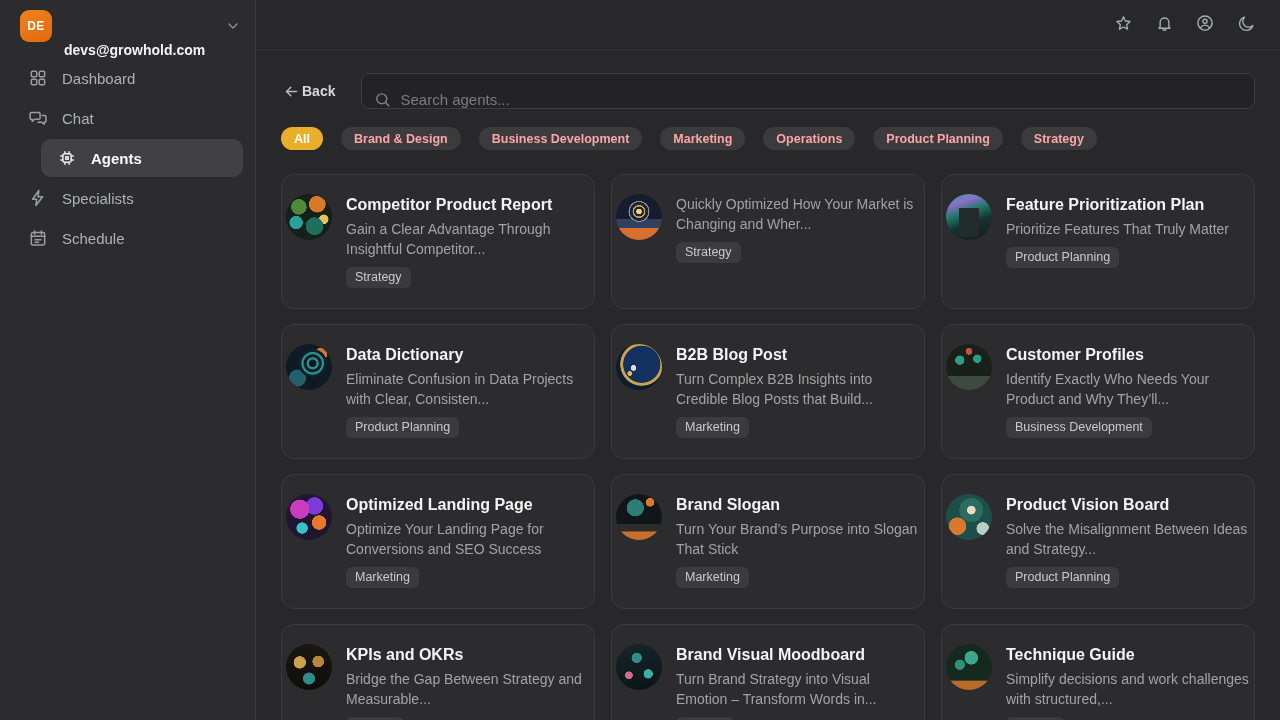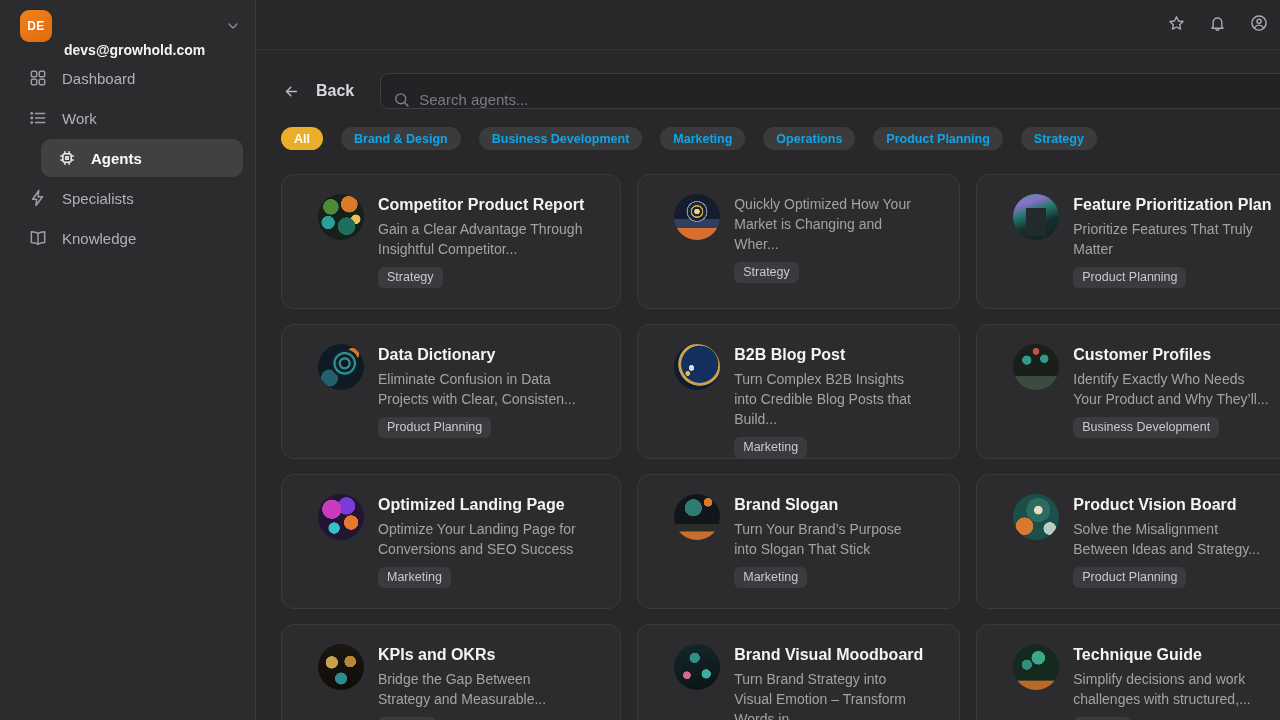--- a/index.html
+++ b/index.html
@@ -37,50 +37,50 @@
     height:50px; min-height:50px; border-bottom:1px solid #323234;
     display:flex; align-items:center; justify-content:flex-end; gap:13px; padding:0 20px;
   }
   .icon-btn {
     width:28px; height:28px; display:flex; align-items:center; justify-content:center;
     color:#a7acb6; background:none; border:none; cursor:pointer; border-radius:6px;
   }
   .content { padding:23px 25px 0 25px; flex:1; overflow:hidden; }
   .search-row { display:flex; align-items:center; }
   .back-btn {
-    display:flex; align-items:center; gap:16px; background:none; border:none; cursor:pointer;
-    color:#d6d8db; font-size:16px; font-weight:700; padding:0 2px; margin-right:24px;
+    display:flex; align-items:center; gap:2px; background:none; border:none; cursor:pointer;
+    color:#d6d8db; font-size:14px; font-weight:700; padding:0 2px; margin-right:24px;
     font-family:inherit;
   }
   .back-btn .bi { color:#b9bcc1; display:flex; }
   .search-box {
     flex:1; height:36px; border:1px solid #3e3e41; background:#232325; border-radius:8px;
     display:flex; align-items:flex-end; padding:0 12px; gap:9px;
   }
   .search-box .si { color:#7b808a; display:flex; }
   .search-box input {
     flex:1; background:transparent; border:none; outline:none; color:#e5e6e8;
     font-size:15px; font-family:inherit;
   }
   .search-box input::placeholder { color:#777c85; }
   
   .pills { display:flex; gap:18px; margin-top:18px; }
   .pill {
     height:23px; padding:0 13px; border-radius:12px; border:none; cursor:pointer;
-    background:#3b3b3d; color:#0ea5e9; font-size:12.5px; font-weight:600;
+    background:#3b3b3d; color:#fca5a5; font-size:12.5px; font-weight:600;
     display:flex; align-items:center; font-family:inherit; white-space:nowrap;
   }
   .pill.active { background:#e9af2b; color:#ffffff; }
   
   .grid {
     margin-top:24px; display:grid; grid-template-columns:repeat(3,1fr); gap:15px 16px;
   }
   .card {
     height:135px; background:#2c2c2e; border:1px solid #3b3b3d; border-radius:13px;
-    padding:19px 36px; display:flex; gap:14px; cursor:pointer;
+    padding:19px 4px; display:flex; gap:14px; cursor:pointer;
   }
   .card-art { width:46px; height:46px; min-width:46px; border-radius:50%; }
   .card-body { display:flex; flex-direction:column; min-width:0; }
   .card-title {
     font-size:16px; font-weight:700; color:#f4f4f5; line-height:22px; margin-bottom:3px; white-space:nowrap;
   }
   .card-desc { font-size:14px; color:#a3a3a3; line-height:20px; }
   .badge {
     margin-top:8px; align-self:flex-start; background:#3b3b3d; color:#c6cad1;
     font-size:12.5px; line-height:15px; padding:3px 9px; border-radius:6px; min-width:58px; min-height:21px;
@@ -120,28 +120,26 @@
             <rect x="4" y="4" width="6.5" height="6.5" rx="1.5"></rect>
             <rect x="13.5" y="4" width="6.5" height="6.5" rx="1.5"></rect>
             <rect x="4" y="13.5" width="6.5" height="6.5" rx="1.5"></rect>
             <rect x="13.5" y="13.5" width="6.5" height="6.5" rx="1.5"></rect>
           </svg>
       </span>
       <span>Dashboard</span>
     </div>
     <div class="nav-item">
       <span class="ni">
-        <svg width="20" height="20" viewBox="0 0 24 24" fill="none" stroke="currentColor" stroke-width="1.8" stroke-linecap="round">
-            <circle cx="4.5" cy="6.5" r="0.8" fill="currentColor"></circle>
-            <circle cx="4.5" cy="12" r="0.8" fill="currentColor"></circle>
-            <circle cx="4.5" cy="17.5" r="0.8" fill="currentColor"></circle>
-            <path d="M9 6.5h11M9 12h11M9 17.5h11"></path>
-          </svg>
-      </span>
-      <span>Work</span>
+        <svg width="20" height="20" viewBox="0 0 24 24" fill="none" stroke="currentColor" stroke-width="1.8" stroke-linecap="round" stroke-linejoin="round">
+            <path d="M4 5.5h9a1.5 1.5 0 0 1 1.5 1.5v5a1.5 1.5 0 0 1-1.5 1.5H8l-3 2.5v-2.5H4A1.5 1.5 0 0 1 2.5 12V7A1.5 1.5 0 0 1 4 5.5z"></path>
+            <path d="M17 9h3a1.5 1.5 0 0 1 1.5 1.5v5A1.5 1.5 0 0 1 20 17h-.5v2.5L16.5 17H12"></path>
+          </svg>
+      </span>
+      <span>Chat</span>
     </div>
     <div class="nav-item active">
       <span class="ni">
         <svg width="20" height="20" viewBox="0 0 24 24" fill="none" stroke="currentColor" stroke-width="1.8" stroke-linecap="round" stroke-linejoin="round">
             <rect x="7" y="7" width="10" height="10" rx="2"></rect>
             <rect x="10.5" y="10.5" width="3" height="3"></rect>
             <path d="M9.5 7V4.5M14.5 7V4.5M9.5 19.5V17M14.5 19.5V17M7 9.5H4.5M7 14.5H4.5M19.5 9.5H17M19.5 14.5H17"></path>
           </svg>
       </span>
       <span>Agents</span>
@@ -150,25 +148,25 @@
       <span class="ni">
         <svg width="20" height="20" viewBox="0 0 24 24" fill="none" stroke="currentColor" stroke-width="1.8" stroke-linecap="round" stroke-linejoin="round">
             <path d="M13 3L5.5 13.5h5L9.5 21l8-10.5h-5.5L13 3z"></path>
           </svg>
       </span>
       <span>Specialists</span>
     </div>
     <div class="nav-item">
       <span class="ni">
         <svg width="20" height="20" viewBox="0 0 24 24" fill="none" stroke="currentColor" stroke-width="1.8" stroke-linecap="round" stroke-linejoin="round">
-            <path d="M12 6.5C10 5 7.5 4.5 4 4.5v13c3.5 0 6 .5 8 2 2-1.5 4.5-2 8-2v-13c-3.5 0-6 .5-8 2z"></path>
-            <path d="M12 6.5v13"></path>
-          </svg>
-      </span>
-      <span>Knowledge</span>
+            <rect x="4" y="5.5" width="16" height="15" rx="2"></rect>
+            <path d="M8 3.5v4M16 3.5v4M4 10h16M8.5 14h7M8.5 17h4"></path>
+          </svg>
+      </span>
+      <span>Schedule</span>
     </div>
   </nav>
 </aside>
 
 <div class="main">
 
   <header class="topbar">
     <button class="icon-btn">
       <span>
         <svg width="19" height="19" viewBox="0 0 24 24" fill="none" stroke="currentColor" stroke-width="1.7" stroke-linecap="round" stroke-linejoin="round">

